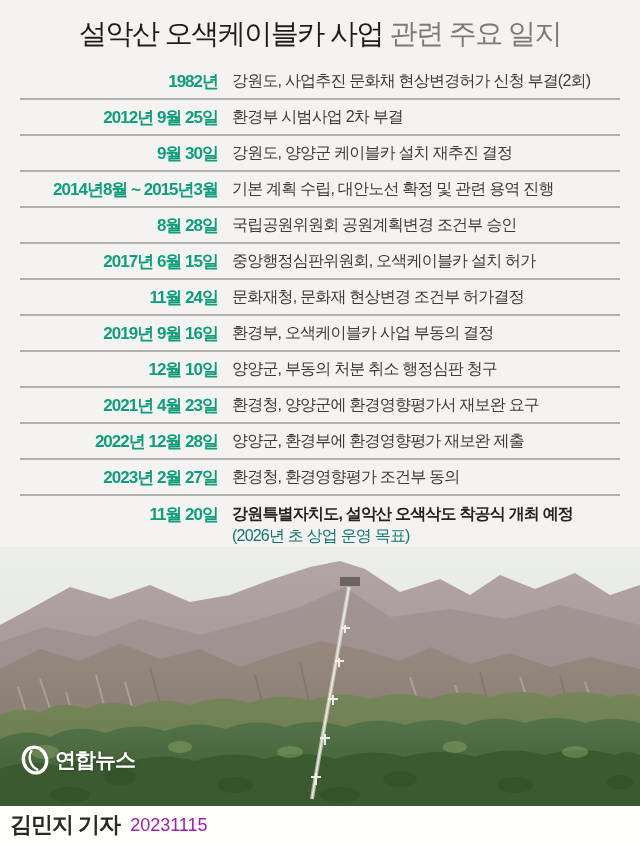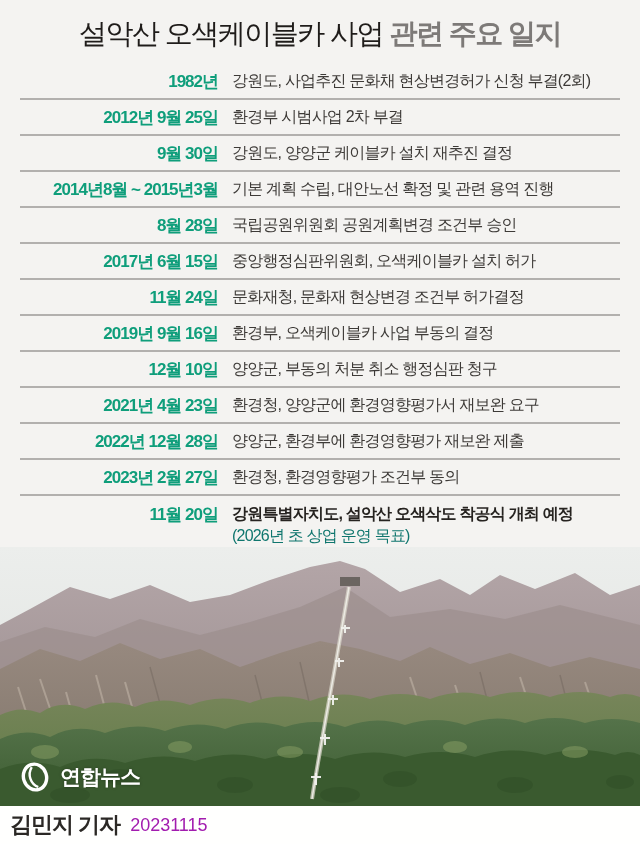--- a/index.html
+++ b/index.html
@@ -10,34 +10,34 @@
     --separator:#b2b0ae;
     --background:#f4f3f1;
   }
   *{margin:0;padding:0;box-sizing:border-box;}
   html,body{width:640px;height:844px;}
   body{font-family:"Liberation Sans","DejaVu Sans",sans-serif;background:#fff;}
   .infographic{position:relative;width:640px;height:844px;background:var(--background);overflow:hidden;}
 
   .title{padding-top:16px;text-align:center;font-size:28px;letter-spacing:-1.5px;line-height:36px;white-space:nowrap;}
   .title .t-bold{font-weight:normal;color:var(--title-dark);}
-  .title .t-light{font-weight:bold;color:var(--title-light);}
+  .title .t-light{font-weight:normal;color:var(--title-light);}
 
   .timeline{margin:12px 20px 0 20px;}
   .row{display:flex;align-items:center;min-height:36px;border-bottom:2px solid var(--separator);}
   .row:last-child{border-bottom:none;align-items:flex-start;padding-top:7px;padding-bottom:6px;}
   .col-date{width:198px;flex:0 0 198px;text-align:right;font-weight:bold;font-size:17px;letter-spacing:-1px;color:var(--accent-green);white-space:nowrap;}
   .col-desc{padding-left:14px;font-size:16px;letter-spacing:-0.8px;color:var(--text-dark);white-space:nowrap;line-height:22px;}
   .col-desc .desc-main.bold{font-weight:bold;color:#262320;text-align:right;}
   .col-desc .desc-sub{color:#0f766e;font-size:16px;letter-spacing:-0.8px;}
 
   .photo{position:absolute;left:0;top:547px;width:640px;height:259px;}
   .photo svg{display:block;width:640px;height:259px;}
 
-  .logo{position:absolute;left:20px;top:762px;display:flex;align-items:center;gap:10px;}
+  .logo{position:absolute;left:20px;top:745px;display:flex;align-items:center;gap:5px;}
   .logo-text{color:#fff;font-size:21px;font-weight:bold;letter-spacing:-1px;text-shadow:0 0 3px rgba(0,0,0,.35);}
 
   .footer{position:absolute;left:0;bottom:0;width:640px;height:38px;background:#fffffe;display:flex;align-items:center;padding-left:10px;gap:10px;}
   .footer .reporter{font-size:22px;font-weight:bold;letter-spacing:-1px;color:#2b2825;}
   .footer .art-date{font-size:18px;color:#a21caf;letter-spacing:0;}
 </style>
 </head>
 <body>
 
 <div class="infographic">

